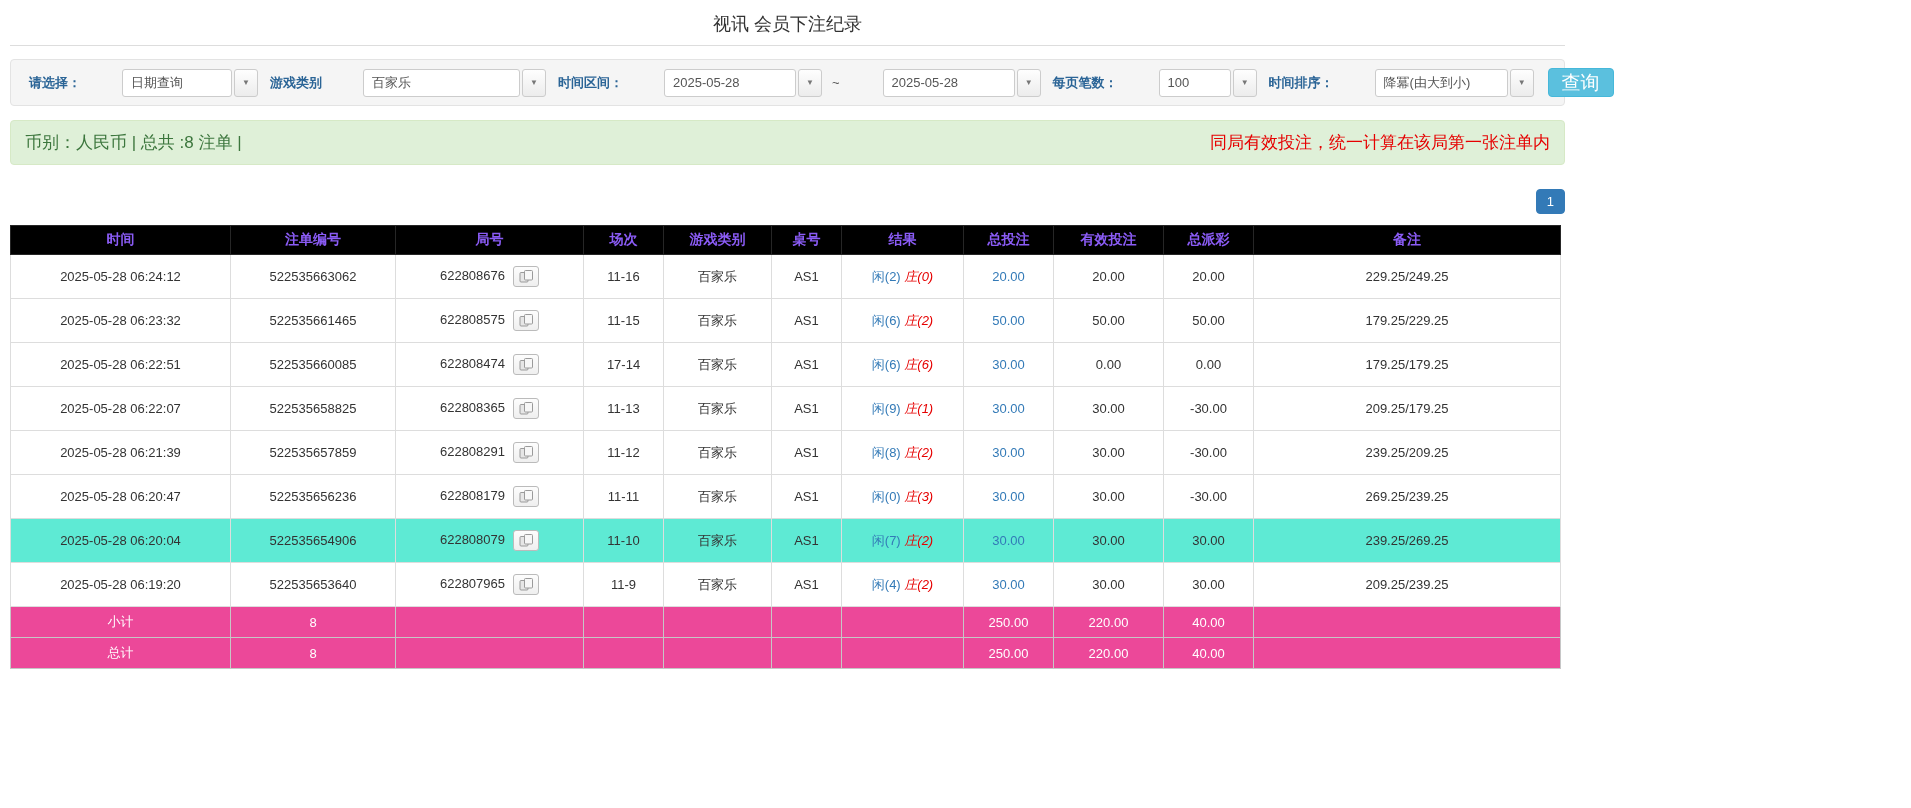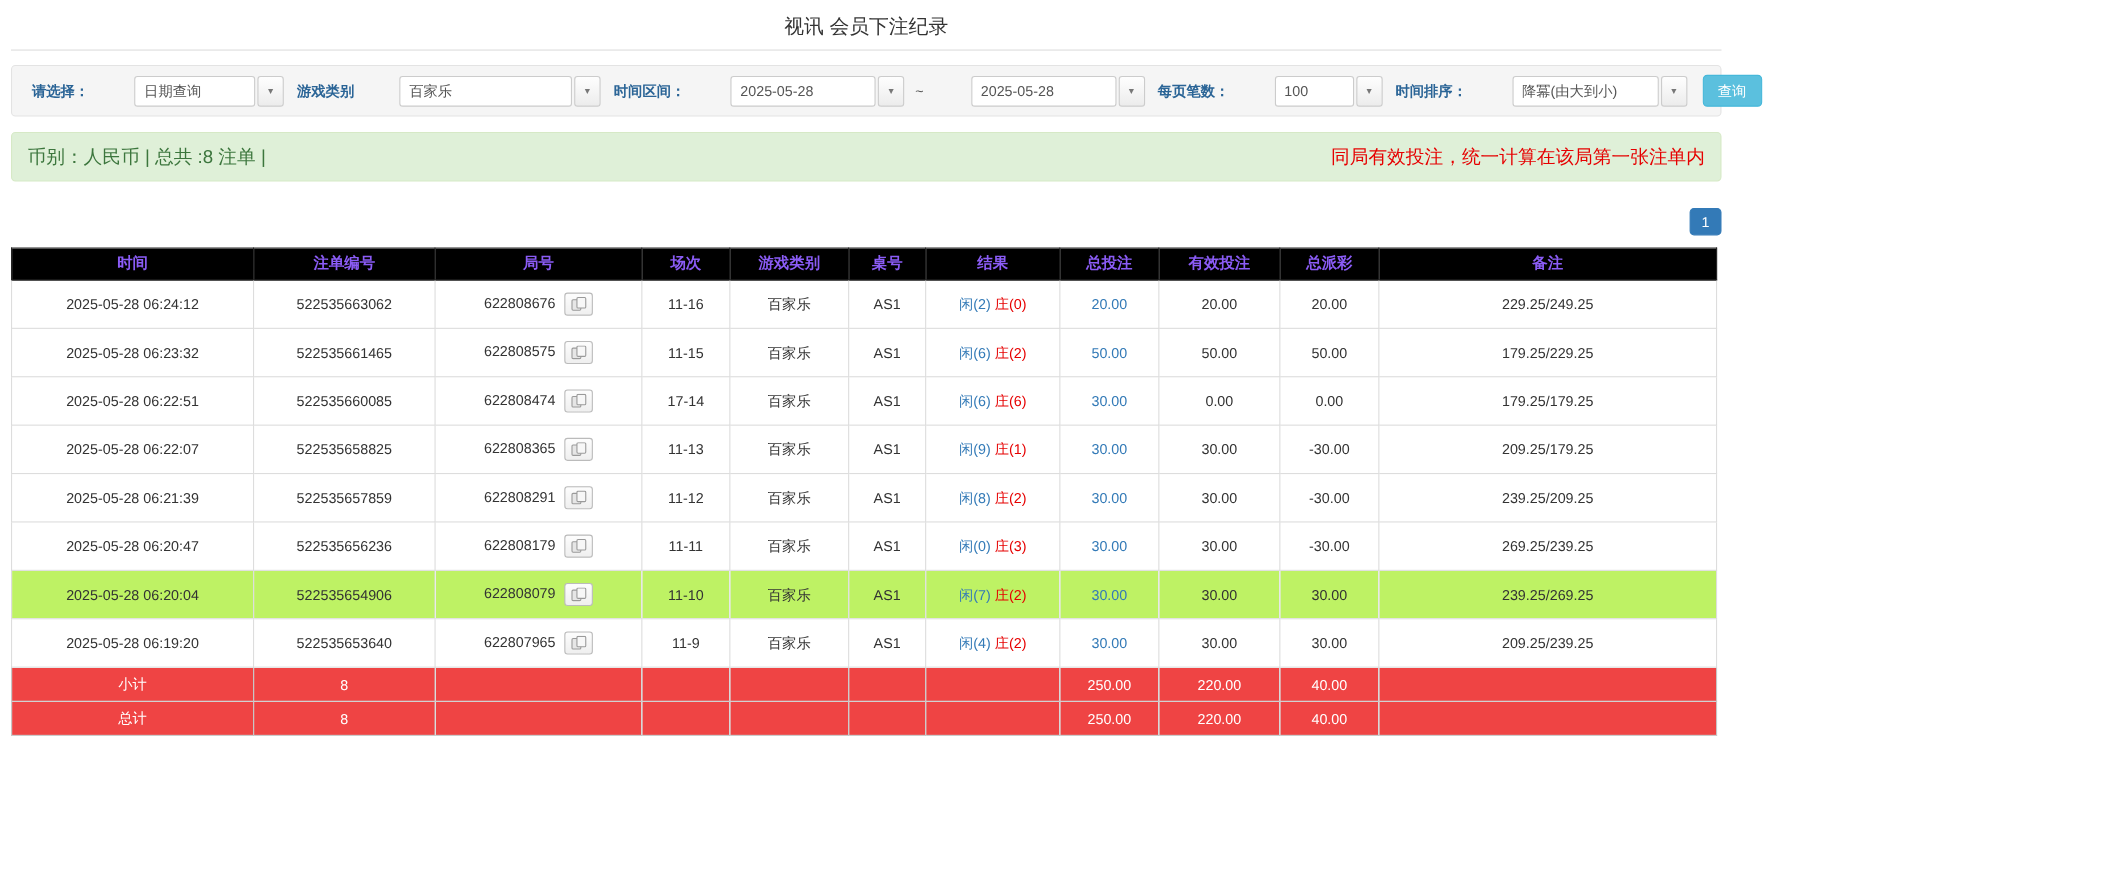--- a/index.html
+++ b/index.html
@@ -42,21 +42,21 @@
     border:1px solid #ccc; border-radius:3px;
     background:linear-gradient(#fefefe,#ececec);
     color:#777; font-size:8px; line-height:1;
     display:inline-flex; align-items:center; justify-content:center;
     cursor:pointer;
   }
   .tilde { color:#555; padding:0 2px; }
   .search-btn {
     height:29px; padding:0 13px; margin-left:6px;
     background:#5bc0de; border:1px solid #46b8da; border-radius:4px;
-    color:#fff; font-size:13px; cursor:pointer; font-family:inherit;
+    color:#fff; font-size:19px; cursor:pointer; font-family:inherit;
   }
 
   
   .summary-bar {
     display:flex; justify-content:space-between; align-items:center;
     background:#dff0d8; border:1px solid #d6e9c6; border-radius:4px;
     padding:10px 14px; margin-bottom:24px;
     color:#3c763d; font-size:17px;
   }
   .summary-notice { color:#e60000; }
@@ -74,33 +74,33 @@
     font-size:13px; text-align:center;
   }
   table.records th {
     background:#000; color:#8b5cf6; font-weight:bold; font-size:14px;
     height:29px; border:1px solid #262626; padding:4px;
   }
   table.records td {
     border:1px solid #ddd; height:44px; padding:4px; color:#333;
     overflow:hidden;
   }
-  tr.highlight td { background:#bef264;margin-top:16px; }
+  tr.highlight td { background:#5eead4;margin-top:16px; }
   .betlink { color:#337ab7; cursor:pointer; }
   .player { color:#337ab7; }
-  .banker { color:#e60000; }
+  .banker { color:#e60000;font-style:italic; }
   td.neg { color:#e60000; }
   .cards-btn {
     display:inline-flex; align-items:center; justify-content:center;
     width:26px; height:21px; margin-left:8px; vertical-align:middle;
     border:1px solid #bbb; border-radius:3px;
     background:linear-gradient(#fdfdfd,#efefef); cursor:pointer;
   }
   tr.footer-row td {
-    background:#ef4444; color:#fff; height:31px;
+    background:#ec4899; color:#fff; height:31px;
     border:1px solid #c6c6c6; font-size:13px;
   }
 </style>
 </head>
 <body>
 
 <div class="container">
 
   <h1 class="page-title">视讯 会员下注纪录</h1>
 

